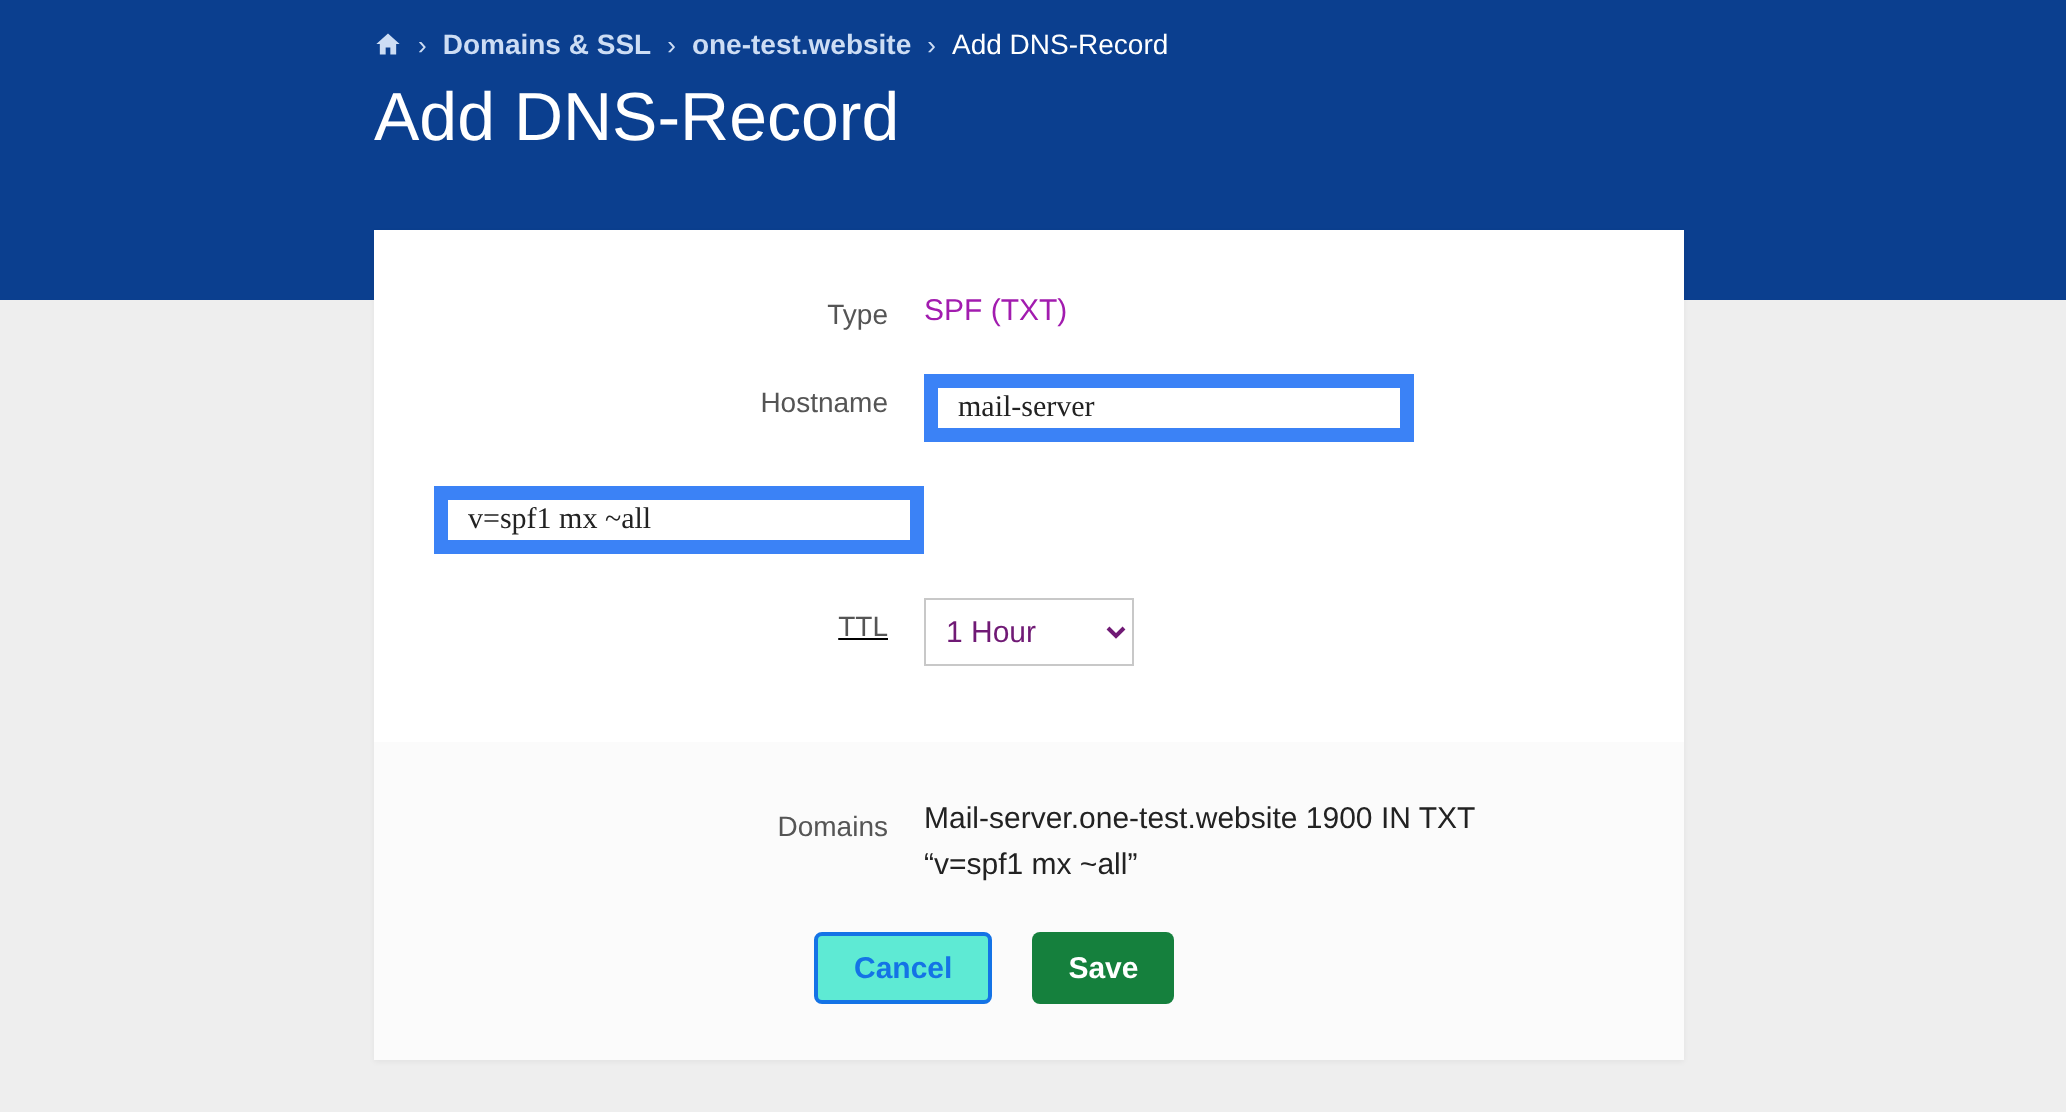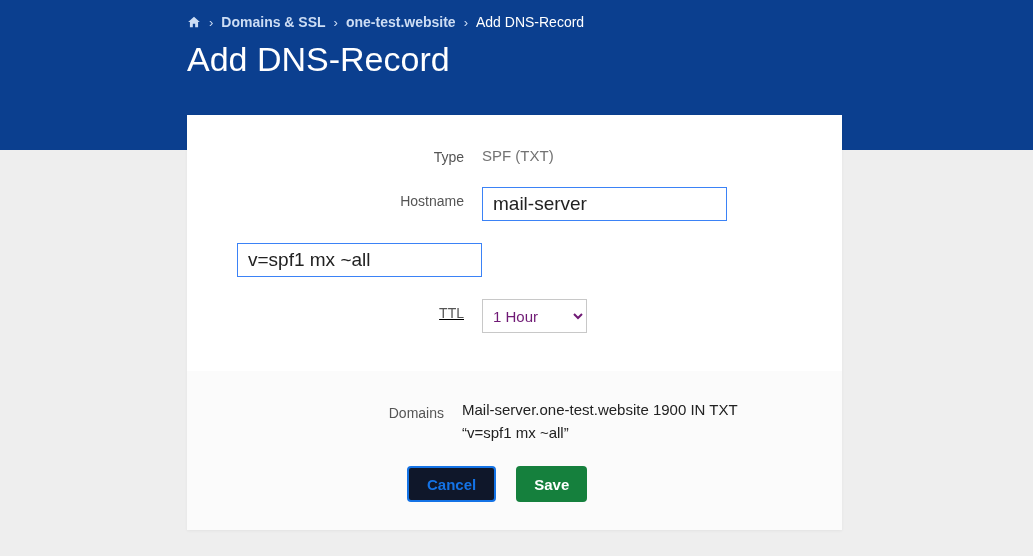--- a/index.html
+++ b/index.html
@@ -51,21 +51,20 @@
     .content-wrap {
       width: 655px;
       margin-left: 187px;
       margin-top: -35px;
       background: #fff;
       box-shadow: 0 1px 3px rgba(0,0,0,0.05);
     }
     .form-top {
       background: #fff;
       padding: 28px 14px 38px 30px;
-      margin-left: 20px;
     }
     .form-bottom {
       background: #fbfbfb;
       padding: 28px 30px 28px 30px;
     }
     .form-row {
       display: flex;
       align-items: flex-start;
       margin-bottom: 22px;
     }
@@ -75,32 +74,33 @@
       text-align: right;
       padding-right: 18px;
       color: #555;
       font-size: 14px;
       padding-top: 6px;
     }
     .form-value {
       flex: 1;
     }
     .static-value {
-      color: #737373;
+      color: #a21caf;
       font-size: 15px;
       padding-top: 4px;
     }
     .text-input {
       width: 245px;
       height: 34px;
-      border: 1px solid #3b82f6;
+      border: 7px solid #3b82f6;
       padding: 0 10px;
-      font-size: 19px;
+      font-size: 15px;
       color: #222;
       outline: none;
+      font-family: Liberation Serif, serif;
     }
     .select-input {
       width: 105px;
       height: 34px;
       border: 1px solid #c8c8c8;
       padding: 0 6px;
       font-size: 15px;
       color: #701a75;
       background: #fff;
       outline: none;
@@ -120,21 +120,21 @@
     .btn {
       height: 36px;
       padding: 0 18px;
       font-size: 15px;
       font-weight: 600;
       border-radius: 4px;
       cursor: pointer;
       border: none;
     }
     .btn-cancel {
-      background: #0f172a;
+      background: #5eead4;
       color: #1473e6;
       border: 2px solid #1473e6;
     }
     .btn-save {
       background: #15803d;
       color: #fff;
     }
   </style>
 </head>
 <body>

